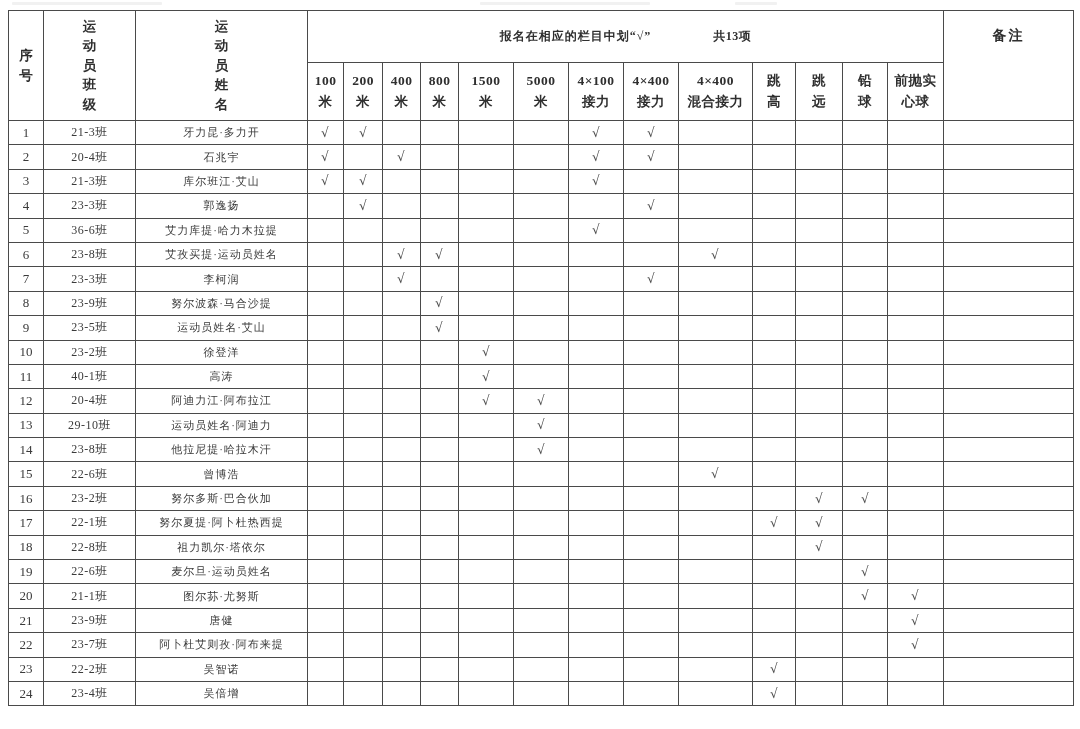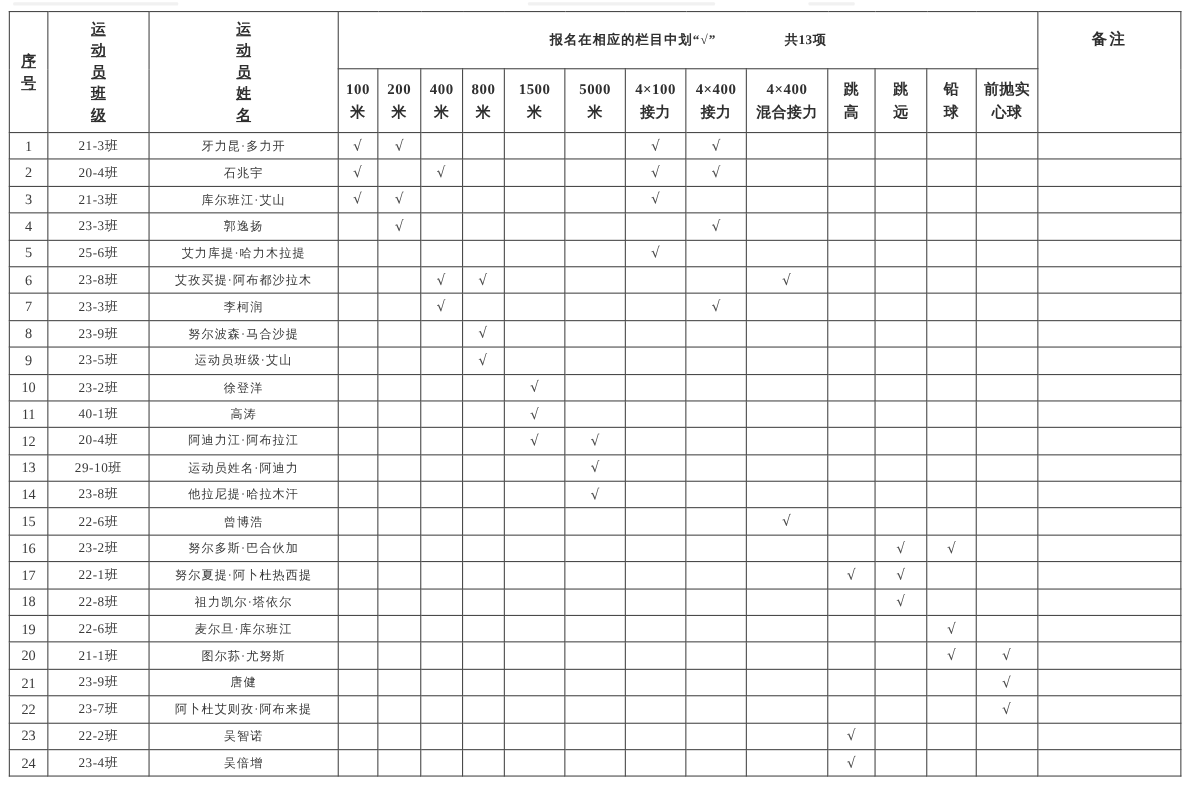--- a/index.html
+++ b/index.html
@@ -31,21 +31,21 @@
     overflow:hidden;
   }
   thead th{font-weight:bold;color:#2f2f2f;}
   thead tr.r1{height:52px;}
   thead tr.r2{height:58px;margin-left:40px;}
 
   
   .vhead div{
     width:1.08em;margin:0 auto;
     word-break:break-all;line-break:anywhere;
-    font-size:13.5px;line-height:1.45;text-decoration:underline;
+    font-size:13.5px;line-height:1.45;
   }
 
   .title-cell{font-size:12px;letter-spacing:1px;}
   .title-cell .count{margin-left:58px;letter-spacing:0.5px;}
 
   .evt{font-size:13.5px;line-height:1.5;letter-spacing:0.5px;}
 
   .remark-head{vertical-align:top;}
   .remark-head div{padding-top:16px;font-size:14px;letter-spacing:2px;}
 
@@ -223,41 +223,41 @@
           <td class="chk"><span>√</span></td>
           <td class="chk"></td>
           <td class="chk"></td>
           <td class="chk"></td>
           <td class="chk"></td>
           <td class="chk"></td>
           <td class="rmk"></td>
         </tr>
         <tr>
           <td class="no">5</td>
-          <td class="cls">25-6班</td>
+          <td class="cls">36-6班</td>
           <td class="name">艾力库提·哈力木拉提</td>
           <td class="chk"></td>
           <td class="chk"></td>
           <td class="chk"></td>
           <td class="chk"></td>
           <td class="chk"></td>
           <td class="chk"></td>
           <td class="chk"><span>√</span></td>
           <td class="chk"></td>
           <td class="chk"></td>
           <td class="chk"></td>
           <td class="chk"></td>
           <td class="chk"></td>
           <td class="chk"></td>
           <td class="rmk"></td>
         </tr>
         <tr>
           <td class="no">6</td>
           <td class="cls">23-8班</td>
-          <td class="name">艾孜买提·阿布都沙拉木</td>
+          <td class="name">艾孜买提·运动员姓名</td>
           <td class="chk"></td>
           <td class="chk"></td>
           <td class="chk"><span>√</span></td>
           <td class="chk"><span>√</span></td>
           <td class="chk"></td>
           <td class="chk"></td>
           <td class="chk"></td>
           <td class="chk"></td>
           <td class="chk"><span>√</span></td>
           <td class="chk"></td>
@@ -300,21 +300,21 @@
           <td class="chk"></td>
           <td class="chk"></td>
           <td class="chk"></td>
           <td class="chk"></td>
           <td class="chk"></td>
           <td class="rmk"></td>
         </tr>
         <tr>
           <td class="no">9</td>
           <td class="cls">23-5班</td>
-          <td class="name">运动员班级·艾山</td>
+          <td class="name">运动员姓名·艾山</td>
           <td class="chk"></td>
           <td class="chk"></td>
           <td class="chk"></td>
           <td class="chk"><span>√</span></td>
           <td class="chk"></td>
           <td class="chk"></td>
           <td class="chk"></td>
           <td class="chk"></td>
           <td class="chk"></td>
           <td class="chk"></td>
@@ -490,21 +490,21 @@
           <td class="chk"></td>
           <td class="chk"></td>
           <td class="chk"><span>√</span></td>
           <td class="chk"></td>
           <td class="chk"></td>
           <td class="rmk"></td>
         </tr>
         <tr>
           <td class="no">19</td>
           <td class="cls">22-6班</td>
-          <td class="name">麦尔旦·库尔班江</td>
+          <td class="name">麦尔旦·运动员姓名</td>
           <td class="chk"></td>
           <td class="chk"></td>
           <td class="chk"></td>
           <td class="chk"></td>
           <td class="chk"></td>
           <td class="chk"></td>
           <td class="chk"></td>
           <td class="chk"></td>
           <td class="chk"></td>
           <td class="chk"></td>

